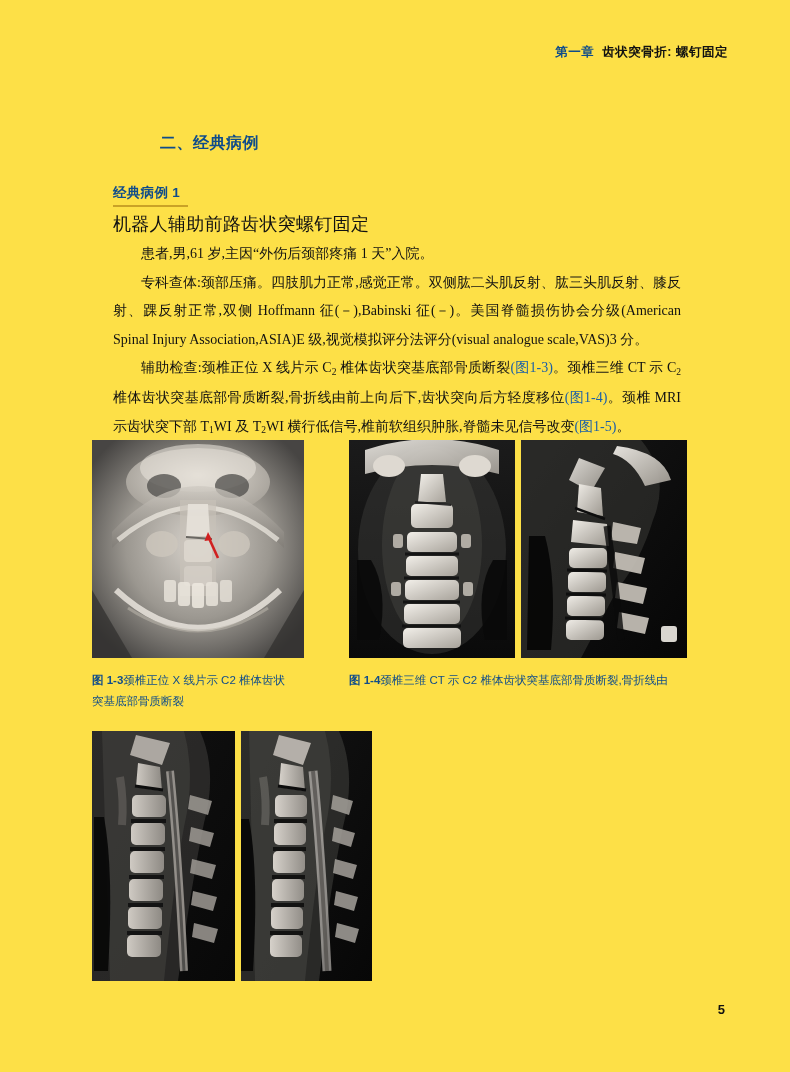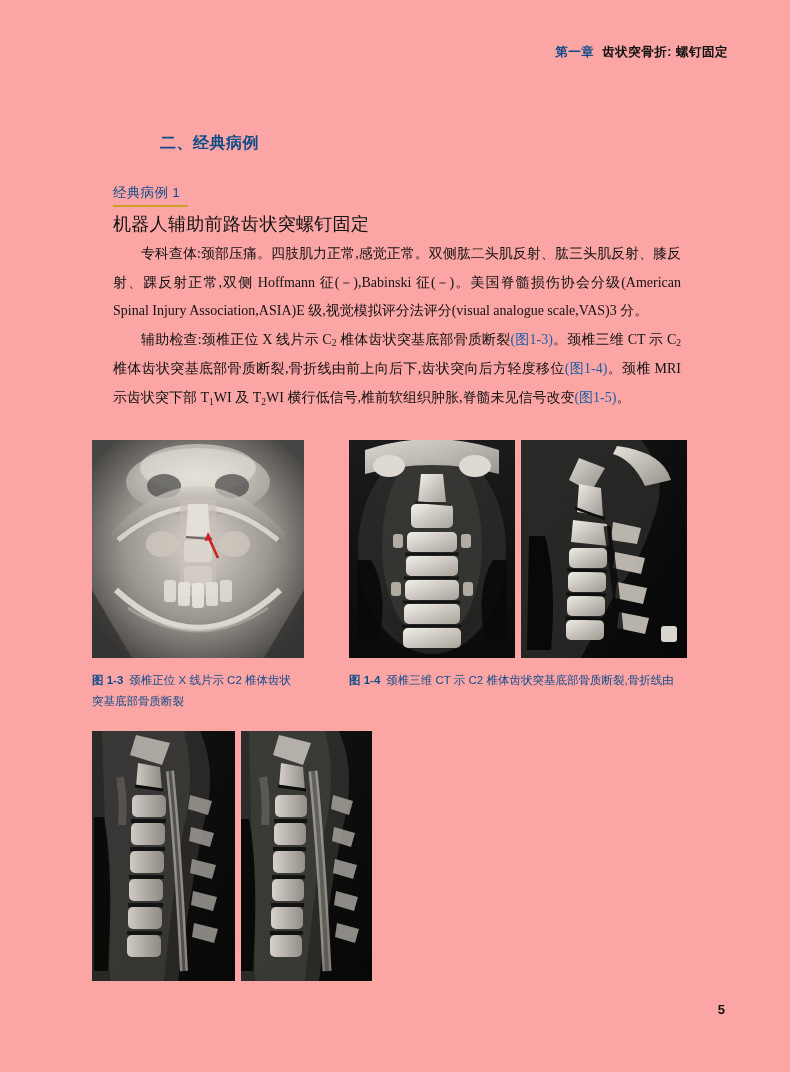--- a/index.html
+++ b/index.html
@@ -11,21 +11,21 @@
     width: 790px;
     height: 1072px;
     position: relative;
     font-family: "Liberation Serif", serif;
     color: #1a1a1a;
     overflow: hidden;
   }
   .page {
     position: absolute;
     inset: 0;
-    background: #fca5a5;
+    background: #fde047;
   }
   
   .header {
     position: absolute;
     top: 44px;
     right: 62px;
     font-size: 12.5px;
     font-family: "Liberation Sans", sans-serif;
     font-weight: bold;
     letter-spacing: 0.5px;
@@ -50,21 +50,21 @@
     letter-spacing: 0.5px;
     margin-left: 47px;
   }
   
   .case-label {
     position: absolute;
     top: 184px;
     left: 113px;
     font-size: 13.5px;
     font-family: "Liberation Sans", sans-serif;
-    font-weight: normal;
+    font-weight: bold;
     color: #0f4c8a;
     letter-spacing: 0.3px;
   }
   .case-rule {
     position: absolute;
     top: 205px;
     left: 113px;
     width: 75px;
     height: 2px;
     background: #c9a227;
@@ -117,21 +117,21 @@
   #fig-1-5a { left: 92px;  top: 731px; width: 143px; height: 250px; }
   #fig-1-5b { left: 241px; top: 731px; width: 131px; height: 250px; }
 
   .caption {
     position: absolute;
     font-family: "Liberation Sans", sans-serif;
     font-size: 11.5px;
     line-height: 21px;
     color: #0f4c8a;
   }
-  .caption .num { font-weight: bold; margin-right: 6px; }
+  .caption .num { font-weight: bold; }
   #cap-1-3 { left: 92px;  top: 670px; width: 225px; }
   #cap-1-4 { left: 349px; top: 670px; width: 340px; }
   #cap-1-5 { left: 387px; top: 935px; width: 302px; }
   .caption .hang { display: block; }
 
   
   .page-number {
     position: absolute;
     right: 65px;
     bottom: 55px;
@@ -150,20 +150,21 @@
     <span class="chap">第一章</span><span class="chap-title">齿状突骨折: 螺钉固定</span>
   </div>
 
   <div class="section-heading">二、经典病例</div>
 
   <div class="case-label">经典病例 1</div>
   <div class="case-rule"></div>
   <div class="case-title">机器人辅助前路齿状突螺钉固定</div>
 
   <div class="body-text">
+    <p>患者,男,61 岁,主因“外伤后颈部疼痛 1 天”入院。</p>
     <p>专科查体:颈部压痛。四肢肌力正常,感觉正常。双侧肱二头肌反射、肱三头肌反射、膝反射、踝反射正常,双侧 Hoffmann 征(－),Babinski 征(－)。美国脊髓损伤协会分级(American Spinal Injury Association,ASIA)E 级,视觉模拟评分法评分(visual analogue scale,VAS)3 分。</p>
     <p>辅助检查:颈椎正位 X 线片示 C<sub>2</sub> 椎体齿状突基底部骨质断裂<span class="ref">(图1-3)</span>。颈椎三维 CT 示 C<sub>2</sub> 椎体齿状突基底部骨质断裂,骨折线由前上向后下,齿状突向后方轻度移位<span class="ref">(图1-4)</span>。颈椎 MRI 示齿状突下部 T<sub>1</sub>WI 及 T<sub>2</sub>WI 横行低信号,椎前软组织肿胀,脊髓未见信号改变<span class="ref">(图1-5)</span>。</p>
   </div>
 
   <div class="fig" id="fig-1-3">
     <svg width="212" height="218" viewBox="0 0 212 218">
       <defs>
         <radialGradient id="g13" cx="50%" cy="48%" r="62%">
           <stop offset="0%" stop-color="#d8d3cc"></stop>
           <stop offset="55%" stop-color="#9b9790"></stop>

